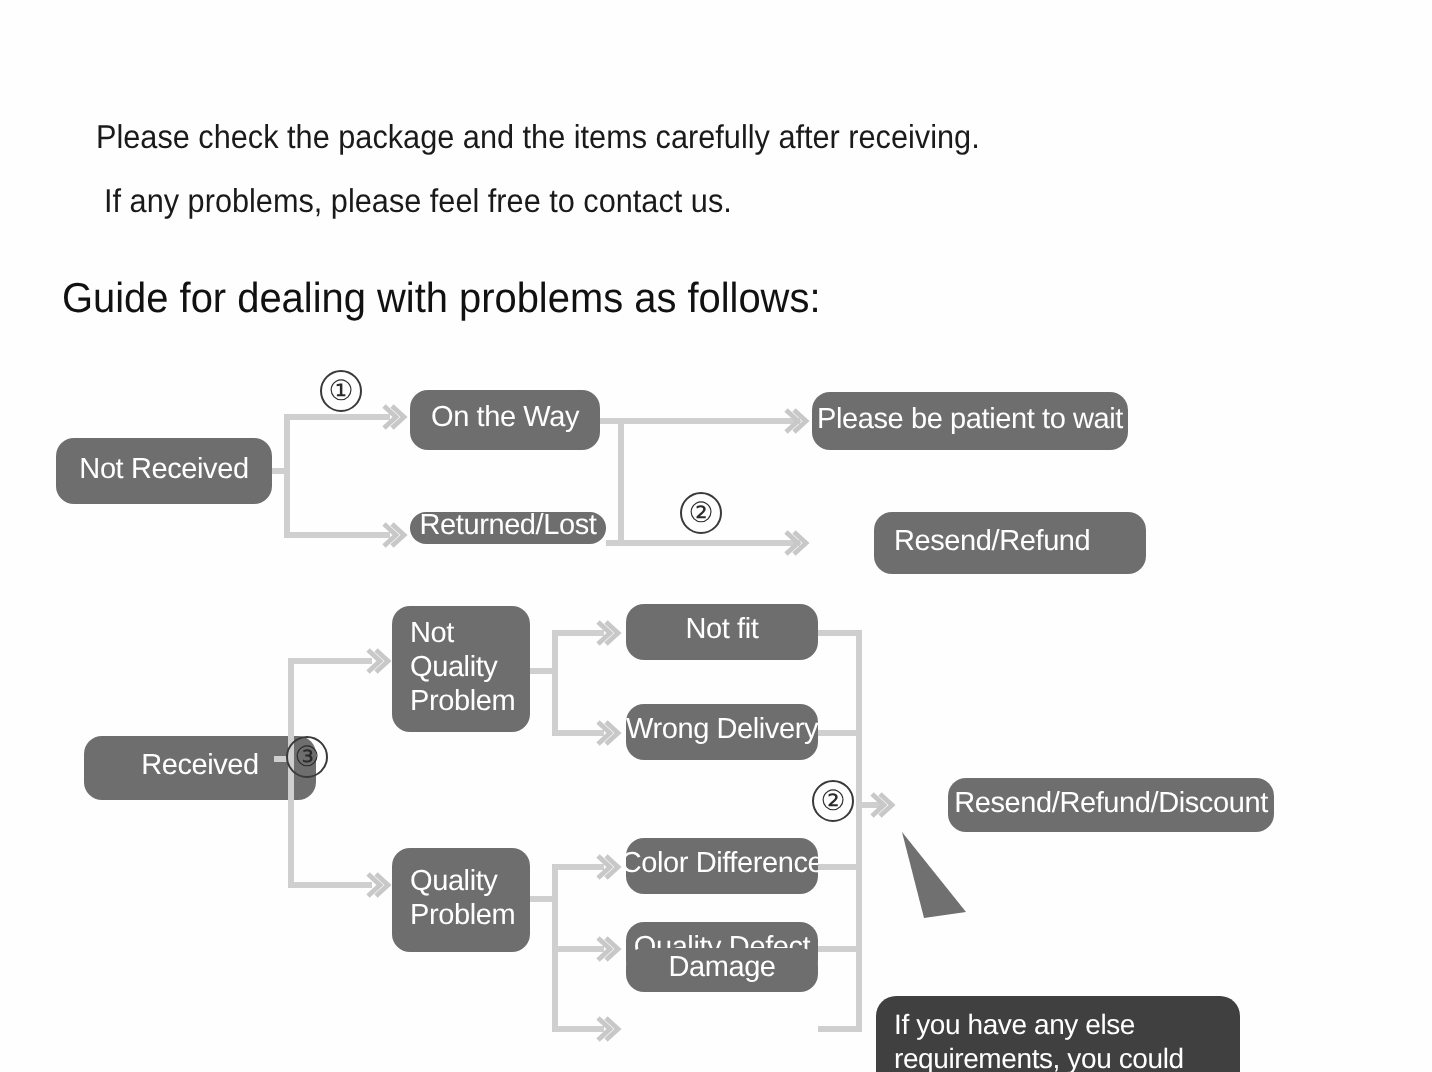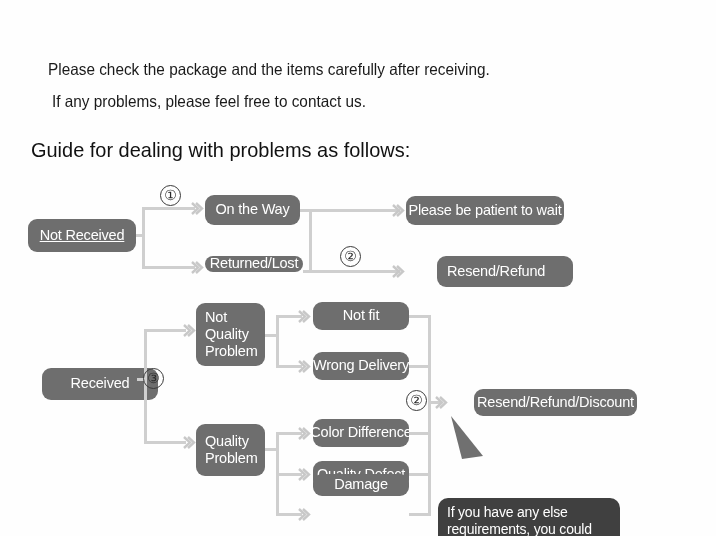--- a/index.html
+++ b/index.html
@@ -156,21 +156,21 @@
 <body>
 
 <div id="stage">
 
   <div class="intro-line" id="intro1">Please check the package and the items carefully after receiving.</div>
   <div class="intro-line" id="intro2">If any problems, please feel free to contact us.</div>
   <div id="guide">Guide for dealing with problems as follows:</div>
 
   <div id="flow">
 
-    <div class="node" style="left:28px; top:219px; width:108px; height:33px;text-decoration:underline;">Not Received</div>
+    <div class="node" style="left:28px; top:219px; width:108px; height:33px;">Not Received</div>
 
     <div class="ln h" style="left:136px; top:234px; width:9px;"></div>
 
     <div class="ln v" style="left:142px; top:207px; height:62px;"></div>
 
     <div class="ln h" style="left:142px; top:207px; width:53px;"></div>
     <div class="arrow" style="left:191px; top:201px;">
       <svg width="13" height="15" viewBox="0 0 13 15">
           <path d="M1 2 L7 7.5 L1 13" fill="none" stroke="#c8c8c8" stroke-width="2.4"></path>
           <path d="M5 2 L11 7.5 L5 13" fill="none" stroke="#c8c8c8" stroke-width="2.4"></path>

